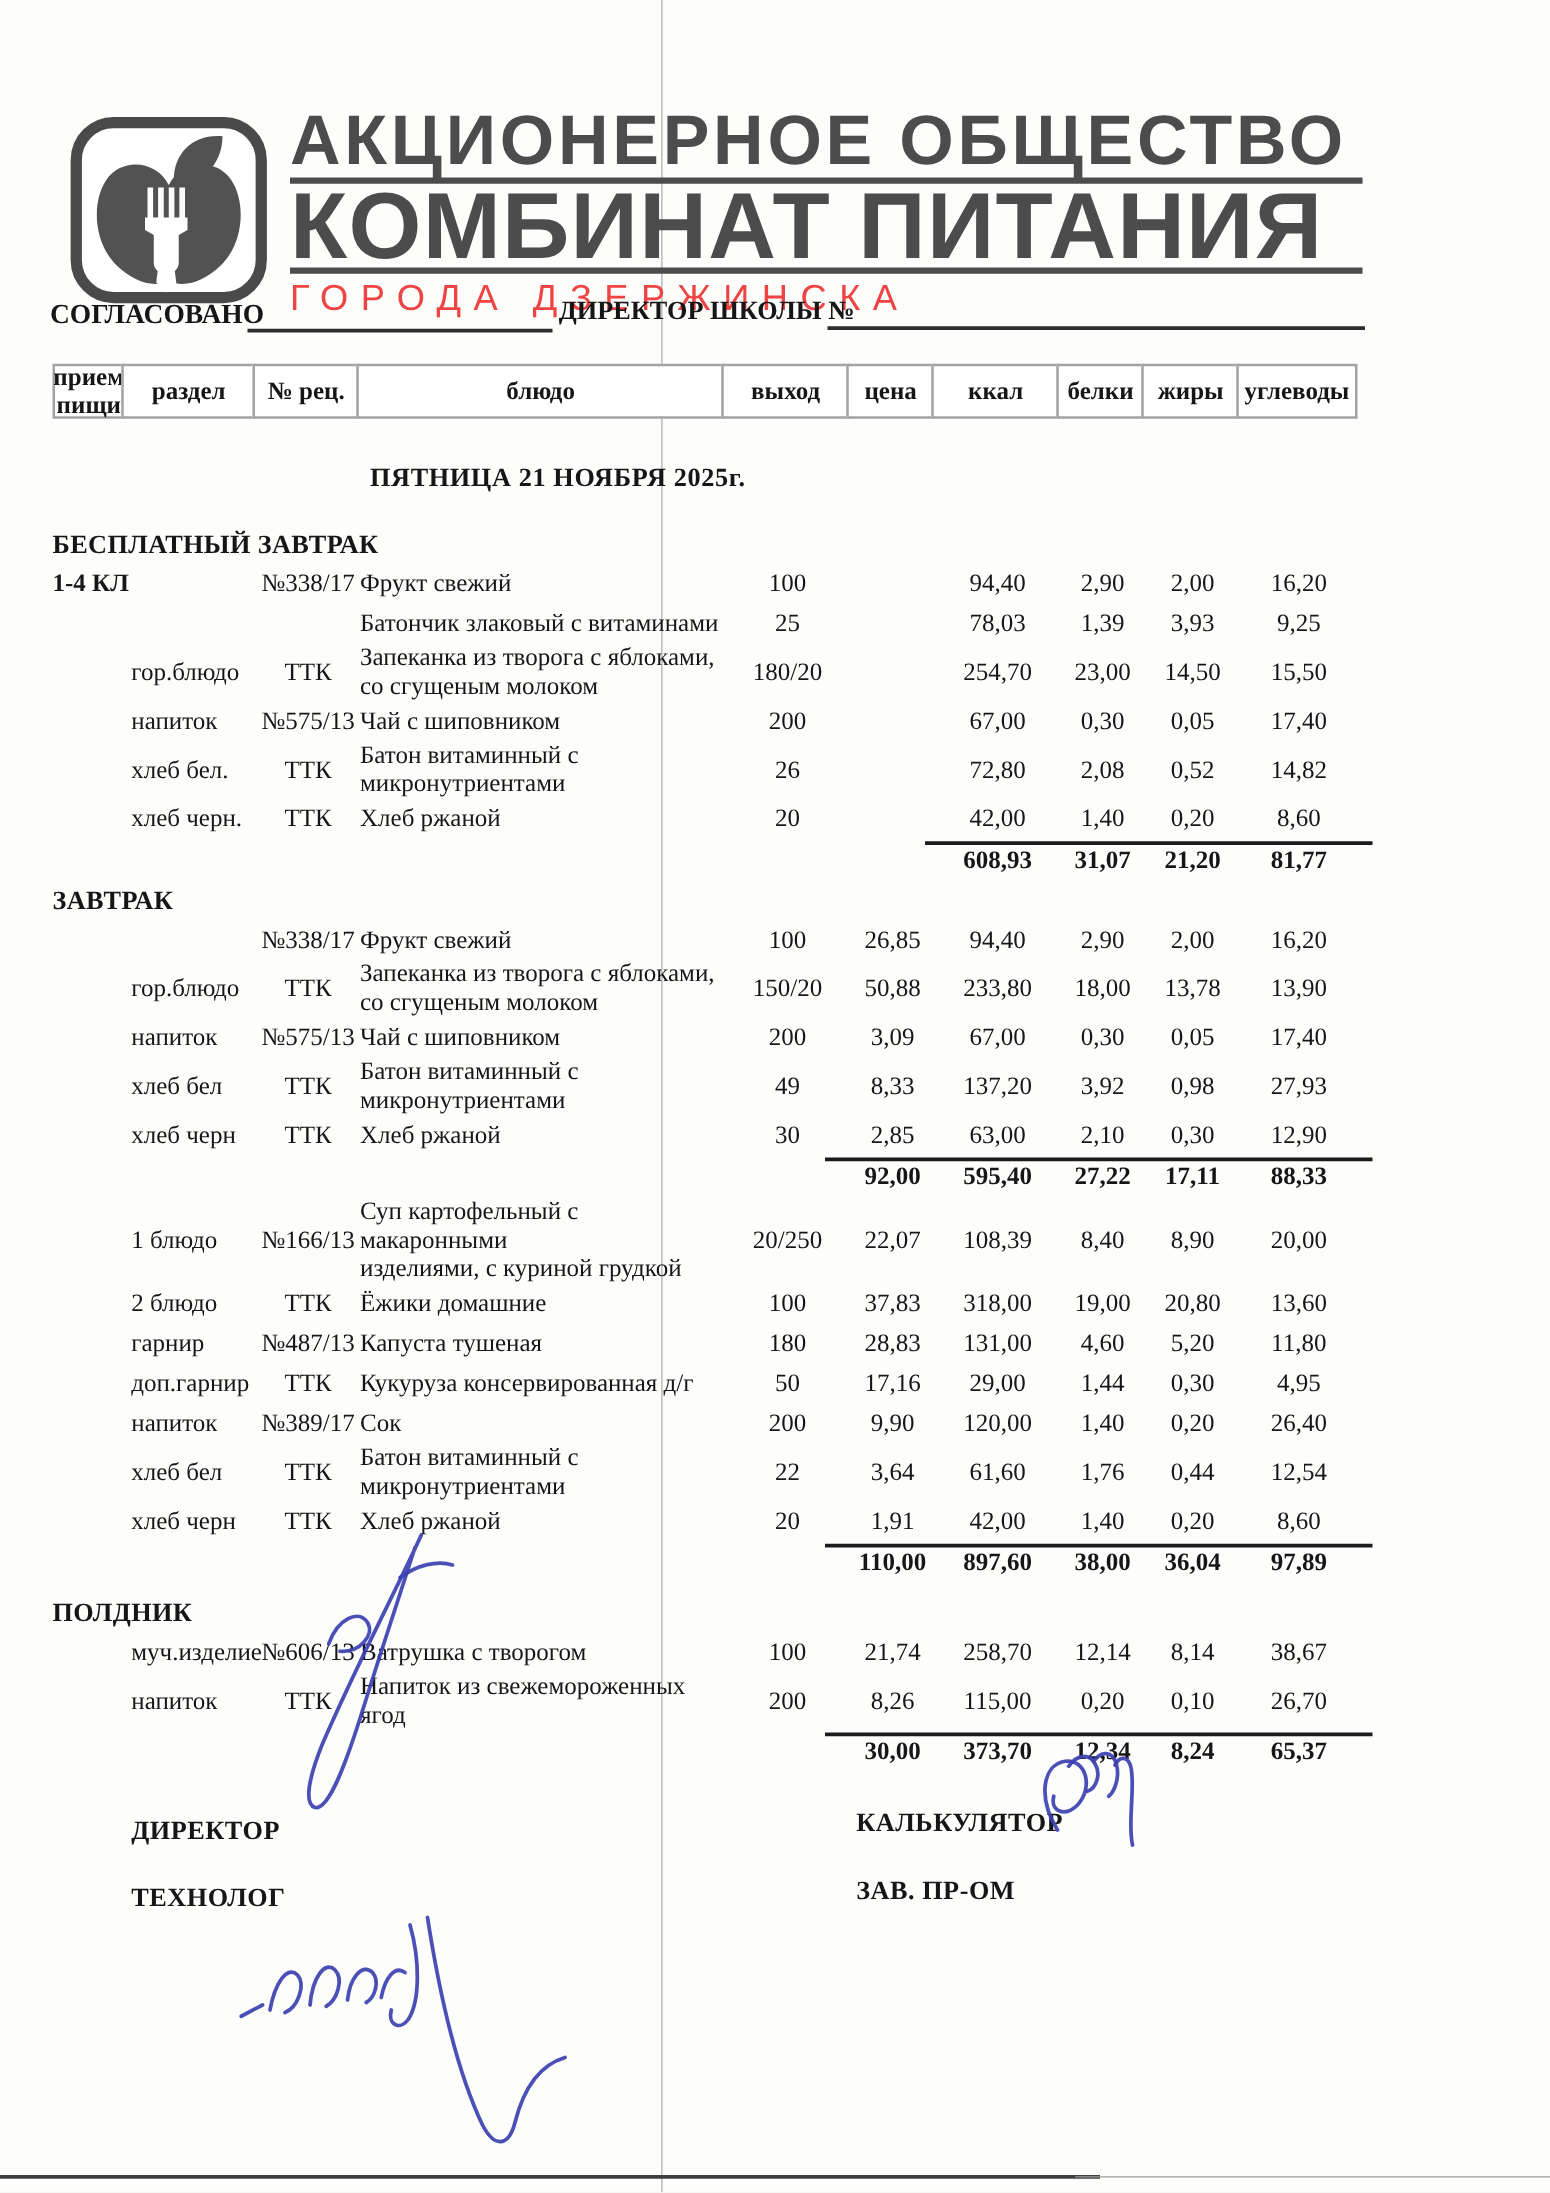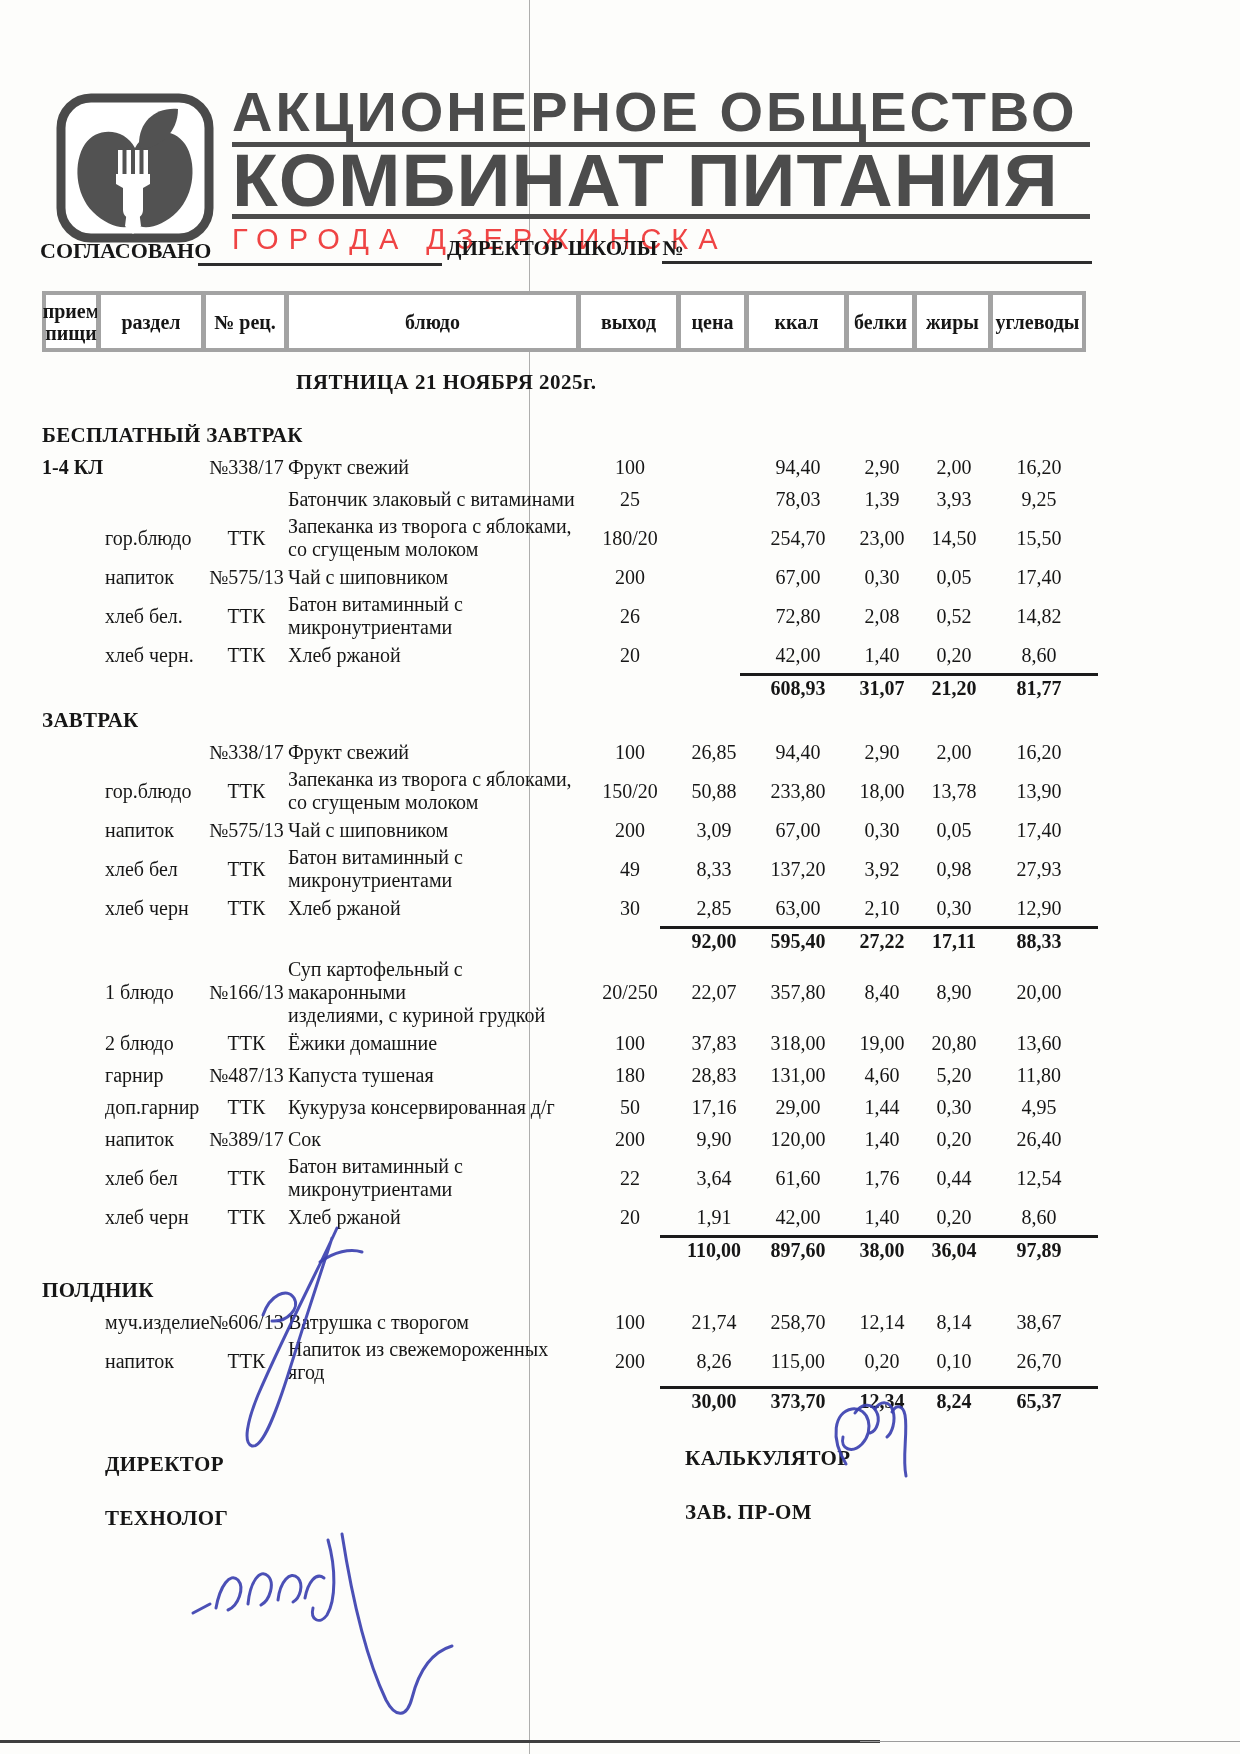--- a/index.html
+++ b/index.html
@@ -25,21 +25,21 @@
 
   
   .approve-left  { position: absolute; left: 40px;  top: 238px; font-weight: bold; font-size: 22px; }
   .approve-rule1 { position: absolute; left: 198px; top: 263px; width: 244px; height: 3px; background: #2d2d2d; }
   .approve-right { position: absolute; left: 447px; top: 236px; font-weight: bold; font-size: 21px; }
   .approve-rule2 { position: absolute; left: 662px; top: 261px; width: 430px; height: 3px; background: #2d2d2d; }
 
   
   .thead { position: absolute; left: 42px; top: 291px; display: grid;
            grid-template-columns: 58px 105px 83px 292px 100px 68px 100px 68px 76px 94px; }
-  .th { border: 4px solid #a3a3a3; margin-left: -3px; height: 61px; background: #fff;
+  .th { border: 2px solid #a3a3a3; margin-left: -3px; height: 44px; background: #fff;
         display: flex; align-items: center; justify-content: center; text-align: center;
         font-weight: bold; font-size: 20px; line-height: 22px; padding: 0 2px; }
   .th:first-child { margin-left: 0; }
 
   .date-title { position: absolute; left: 296px; top: 370px; font-weight: bold; font-size: 21px; letter-spacing: .5px; }
 
   
   .section { position: absolute; left: 42px; width: 1050px; }
   .sec-title { font-weight: bold; font-size: 21px; height: 28px; letter-spacing: .3px; }
   .mrow { display: grid; align-items: center; min-height: 32px; font-size: 20px;
@@ -270,21 +270,21 @@
         </div>
       </div>
       <div class="section" style="top: 958px;">
         <div class="mrow tall">
           <div class="c-label">1 блюдо</div>
           <div class="c-rec">№166/13</div>
           <div class="c-dish">Суп картофельный с макаронными
 изделиями, с куриной грудкой</div>
           <div class="c-num">20/250</div>
           <div class="c-num">22,07</div>
-          <div class="c-num">357,80</div>
+          <div class="c-num">108,39</div>
           <div class="c-num">8,40</div>
           <div class="c-num">8,90</div>
           <div class="c-num">20,00</div>
         </div>
         <div class="mrow">
           <div class="c-label">2 блюдо</div>
           <div class="c-rec">ТТК</div>
           <div class="c-dish">Ёжики домашние</div>
           <div class="c-num">100</div>
           <div class="c-num">37,83</div>

